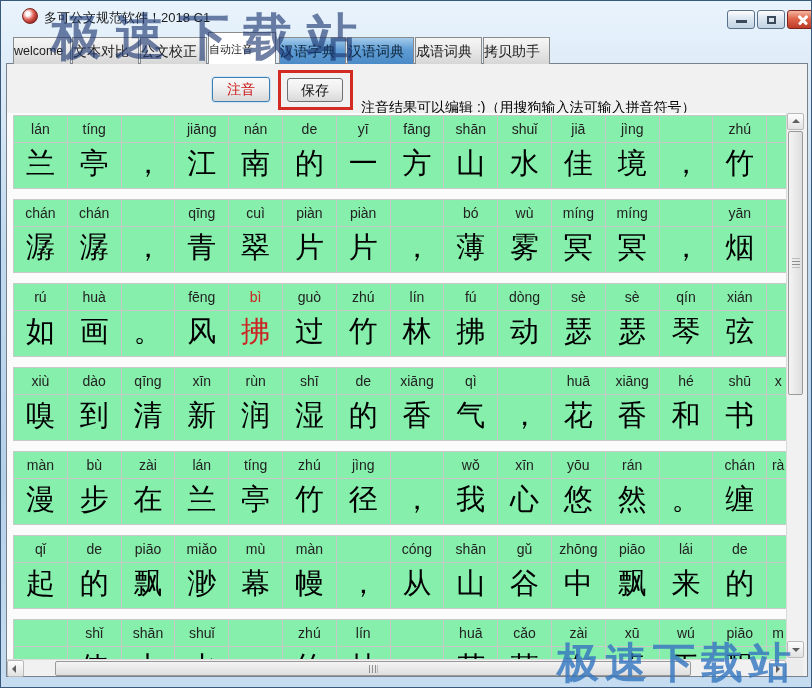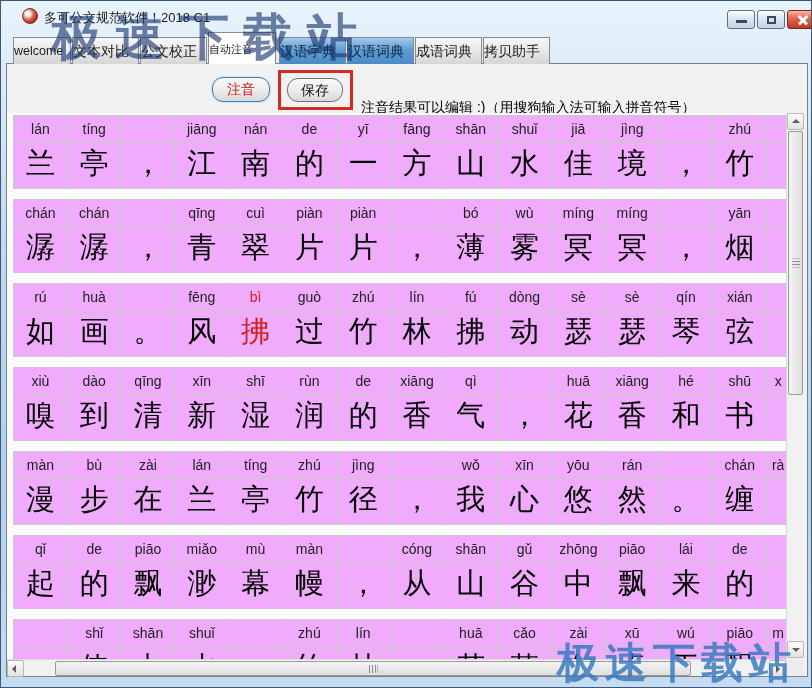--- a/index.html
+++ b/index.html
@@ -44,33 +44,33 @@
   .tab-5 { left: 278px; width: 67px; }
   .tab-6 { left: 346px; width: 67px; }
   .tab-7 { left: 414px; width: 67px; }
   .tab-8 { left: 482px; width: 67px; }
 
   
   .content { position: absolute; left: 5px; top: 62px; width: 802px; height: 614px;
     border: 1px solid #79818c; background: #f1f1f1; }
 
   
-  .btn { position: absolute; border-radius: 11px; text-align: center; font-size: 14px; cursor: default;
+  .btn { position: absolute; border-radius: 3px; text-align: center; font-size: 14px; cursor: default;
     background: linear-gradient(#f9f9f9, #efefef 45%, #d9d9d9); border: 1px solid #707070; }
   .btn-zhuyin { left: 211px; top: 76px; width: 58px; height: 25px; line-height: 23px;
     color: #cc1414; border-color: #3c7fb1; box-shadow: 0 0 0 1px #cfe4f7; }
   .btn-save { left: 286px; top: 77px; width: 56px; height: 24px; line-height: 22px; color: #111; }
   .red-annotation { position: absolute; left: 277px; top: 69px; width: 75px; height: 40px;
     border: 3px solid #d22b22; z-index: 9; pointer-events: none; }
   .hint { position: absolute; left: 360px; top: 98px; font-size: 14px; color: #000; white-space: nowrap; }
 
   
   .grid-viewport { position: absolute; left: 6px; top: 112px; width: 779px; height: 546px;
     overflow: hidden; background: #fbfbfb; }
-  .row-block { position: absolute; left: 6px; display: flex; background: #f0abfc;
+  .row-block { position: absolute; left: 6px; display: flex; background: #86efac;
     border: 1px solid #c9c9c9; }
   .cell { width: 53.8px; border-right: 1px solid #c9c9c9; }
   .cell.partial { width: 22px; border-right: none; overflow: hidden; }
   .py { height: 27px; line-height: 27px; text-align: center; font-size: 14px; color: #222;
     border-bottom: 1px solid #c9c9c9; white-space: nowrap; }
   .ch { height: 45px; line-height: 41px; text-align: center; font-size: 29px; color: #000;
     font-family: "DejaVu Sans", "Liberation Sans", sans-serif; }
   .cell.red .py, .cell.red .ch { color: #cc2222; }
 
   
@@ -339,26 +339,26 @@
         </div>
         <div class="cell">
           <div class="py">qīng</div>
           <div class="ch">清</div>
         </div>
         <div class="cell">
           <div class="py">xīn</div>
           <div class="ch">新</div>
         </div>
         <div class="cell">
+          <div class="py">rùn</div>
+          <div class="ch">润</div>
+        </div>
+        <div class="cell">
           <div class="py">shī</div>
           <div class="ch">湿</div>
-        </div>
-        <div class="cell">
-          <div class="py">rùn</div>
-          <div class="ch">润</div>
         </div>
         <div class="cell">
           <div class="py">de</div>
           <div class="ch">的</div>
         </div>
         <div class="cell">
           <div class="py">xiāng</div>
           <div class="ch">香</div>
         </div>
         <div class="cell">

